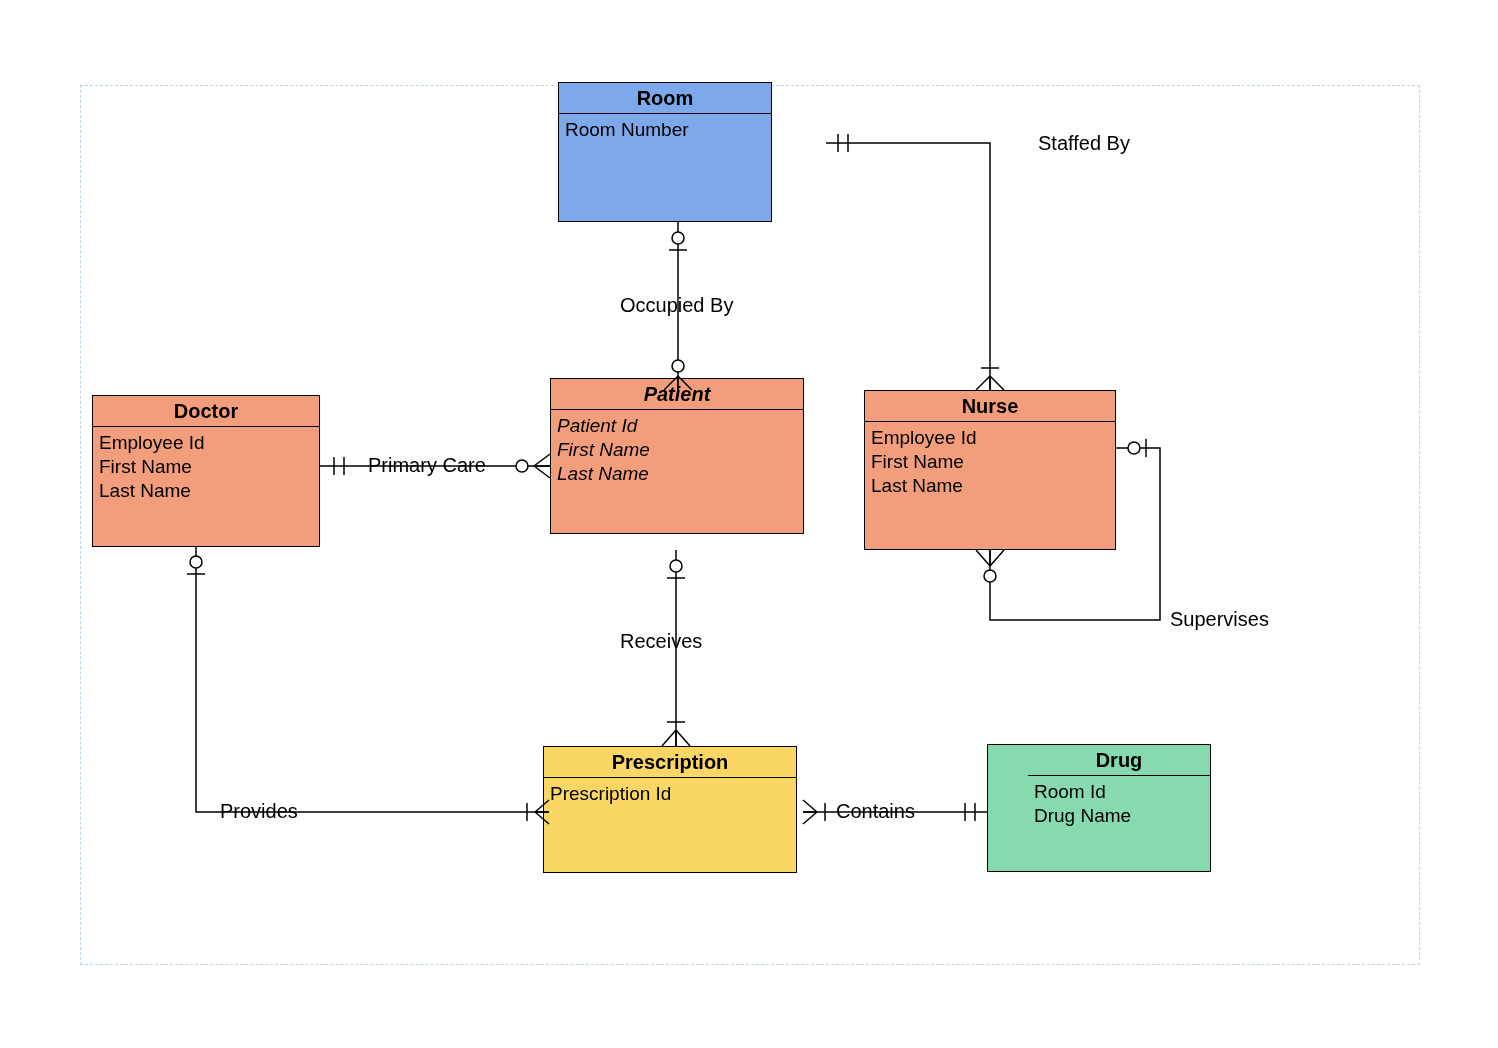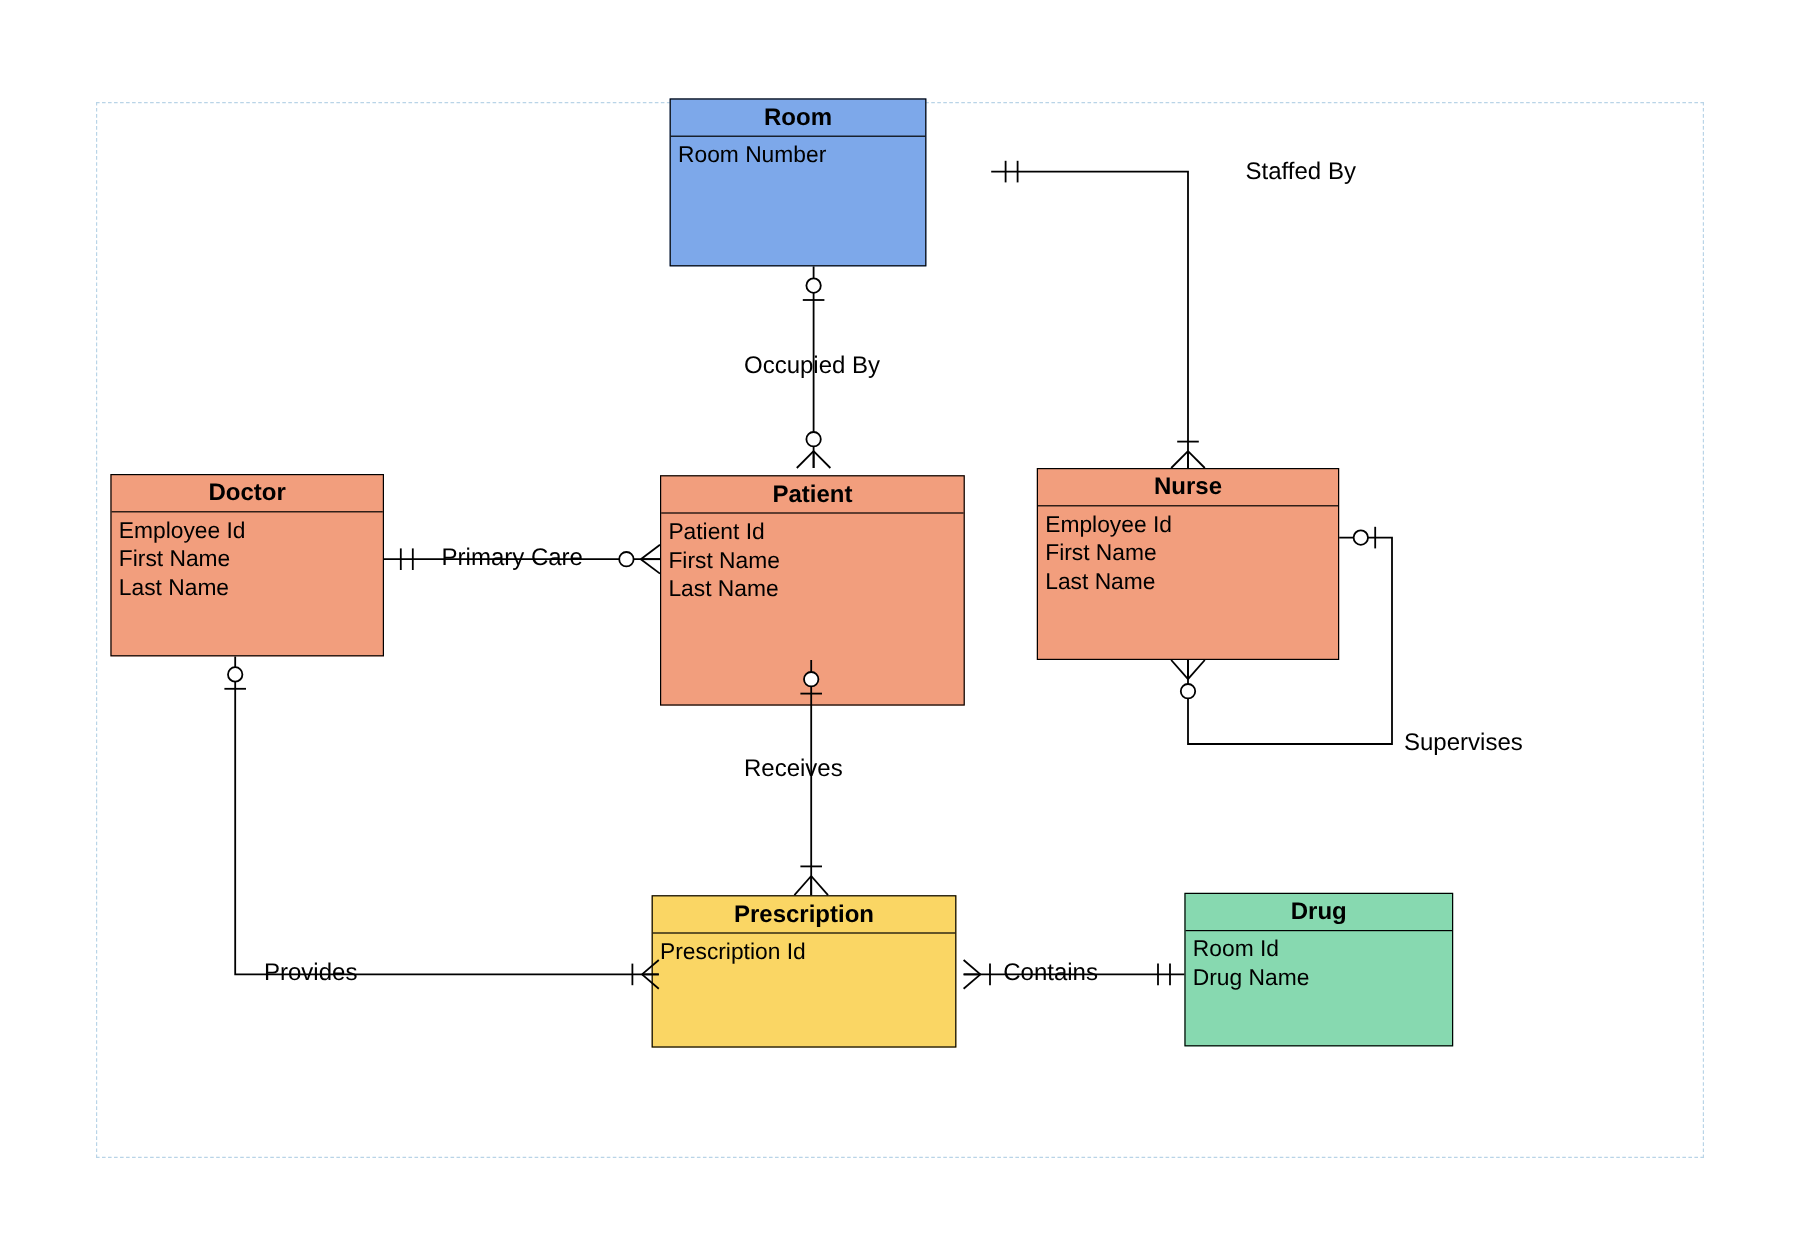--- a/index.html
+++ b/index.html
@@ -77,21 +77,21 @@
 
   <div class="entity" style="left:92px; top:395px; width:228px; height:152px; background:#f29e7d;">
     <div class="title">Doctor</div>
     <div class="attrs">
       <div>Employee Id</div>
       <div>First Name</div>
       <div>Last Name</div>
     </div>
   </div>
 
-  <div class="entity" style="left:550px; top:396px; width:254px; height:192px; background:#f29e7d;">
+  <div class="entity" style="left:550px; top:378px; width:254px; height:156px; background:#f29e7d;font-style:italic;">
     <div class="title">Patient</div>
     <div class="attrs">
       <div>Patient Id</div>
       <div>First Name</div>
       <div>Last Name</div>
     </div>
   </div>
 
   <div class="entity" style="left:864px; top:390px; width:252px; height:160px; background:#f29e7d;">
     <div class="title">Nurse</div>
@@ -102,21 +102,21 @@
     </div>
   </div>
 
   <div class="entity" style="left:543px; top:746px; width:254px; height:127px; background:#fad664;">
     <div class="title">Prescription</div>
     <div class="attrs">
       <div>Prescription Id</div>
     </div>
   </div>
 
-  <div class="entity" style="left:987px; top:744px; width:224px; height:128px; background:#87d9b0;">
+  <div class="entity" style="left:987px; top:744px; width:224px; height:128px; background:#87d9b0;padding-left:40px;">
     <div class="title">Drug</div>
     <div class="attrs">
       <div>Room Id</div>
       <div>Drug Name</div>
     </div>
   </div>
 
   <div class="rel-label" style="left:1038px; top:132px;">Staffed By</div>
   <div class="rel-label" style="left:620px;  top:294px;">Occupied By</div>
   <div class="rel-label" style="left:368px;  top:454px;text-align:center;">Primary Care</div>

